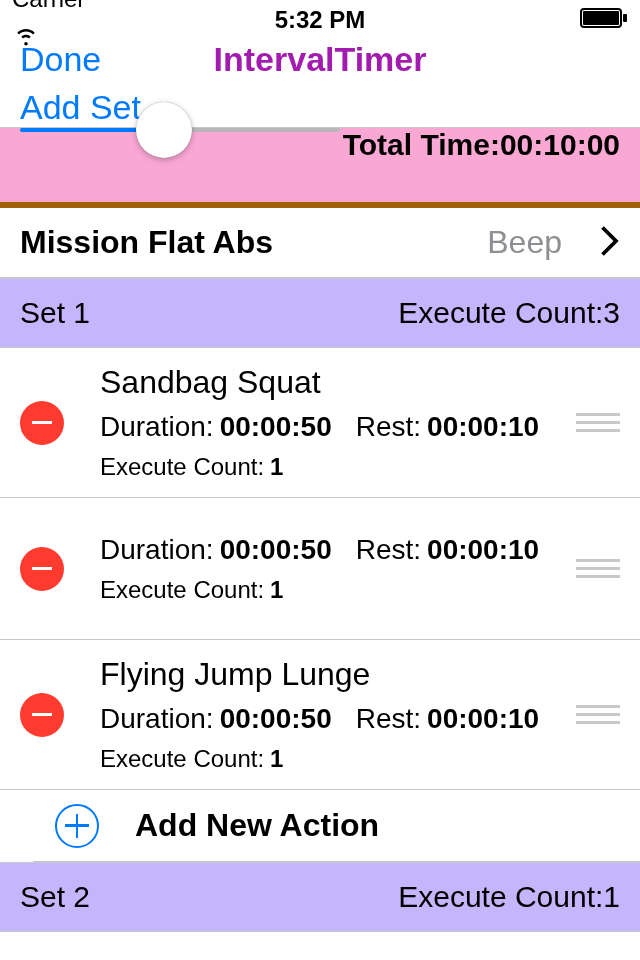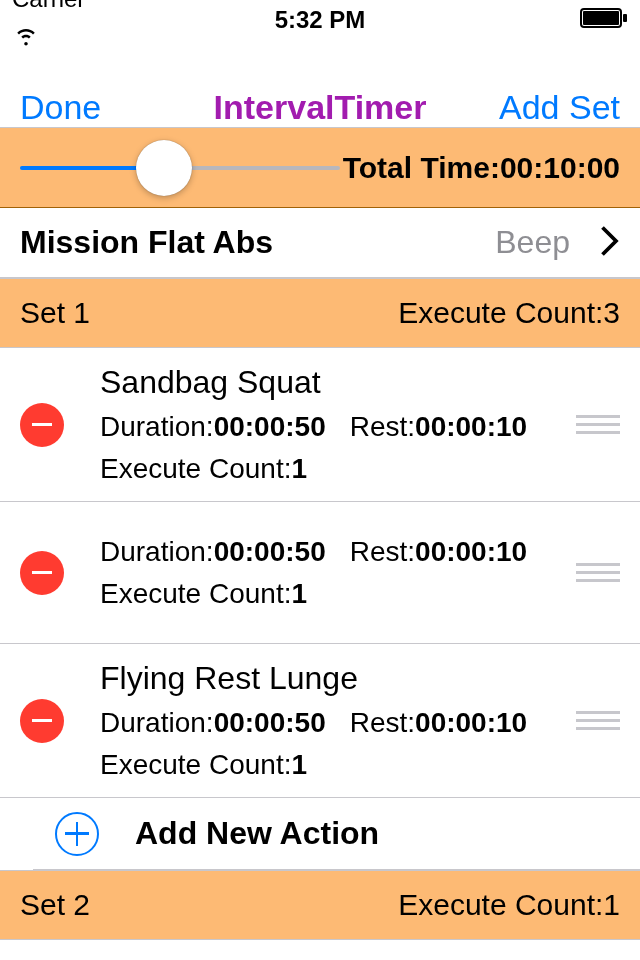--- a/index.html
+++ b/index.html
@@ -20,45 +20,45 @@
       font-size: 24px;
       font-weight: 500;
     }
     .status-left { display: flex; gap: 8px; flex-direction: column; }
     .status-center { position: absolute; left: 50%; transform: translateX(-50%); font-weight: 600; }
     .wifi-icon svg { width: 28px; height: 28px; }
     .battery-icon svg { width: 48px; height: 20px; }
     .nav-bar {
       height: 88px;
       display: flex;
-      align-items: flex-end;
+      align-items: flex-start;
       justify-content: space-between;
       padding: 0 20px;
       border-bottom: 1px solid #c8c7cc;
+      flex-direction: column;
     }
     .nav-left, .nav-right {
       color: #007aff;
       font-size: 34px;
       font-weight: 400;
     }
     .nav-title {
       position: absolute;
       left: 50%;
       transform: translateX(-50%);
       font-size: 34px;
       font-weight: 600;
       color: #a21caf;
     }
     .slider-row {
       height: 80px;
       display: flex;
-      align-items: center;
       padding: 0 20px;
-      border-bottom: 1px solid #a16207;
-      background: #fdba74;
+      border-bottom: 6px solid #a16207;
+      background: #f9a8d4;
     }
     .slider-wrap {
       flex: 0 0 320px;
       position: relative;
       height: 4px;
     }
     .slider-track-bg {
       position: absolute;
       left: 0; right: 0; top: 0;
       height: 4px;
@@ -100,26 +100,26 @@
       gap: 18px;
     }
     .mission-title {
       flex: 1;
       font-size: 32px;
       font-weight: 600;
     }
     .mission-sound {
       color: #8e8e93;
       font-size: 32px;
-      margin-right: 12px;
+      margin-right: 20px;
     }
     .chevron-right svg { width: 20px; height: 30px; }
     .set-header {
       height: 70px;
-      background: #fdba74;
+      background: #c4b5fd;
       display: flex;
       align-items: center;
       justify-content: space-between;
       padding: 0 20px;
       border-bottom: 1px solid #c8c7cc;
       border-top: 1px solid #c8c7cc;
       font-size: 30px;
     }
     .set-header-title { font-weight: 400; }
     .set-header-count { font-weight: 400; }
@@ -155,23 +155,23 @@
       margin-bottom: 10px;
     }
     .action-meta {
       display: flex;
       gap: 24px;
       font-size: 28px;
       margin-bottom: 10px;
       align-items: baseline;
     }
     .meta-label { font-weight: 400; }
-    .meta-value { font-weight: 600; }
+    .meta-value { font-weight: 600; margin-left: 6px; }
     .action-count {
-      font-size: 28px;
+      font-size: 24px;
     }
     .reorder-handle {
       margin-left: 16px;
       display: flex;
       flex-direction: column;
       gap: 5px;
     }
     .reorder-line {
       width: 44px;
       height: 3px;
@@ -303,21 +303,21 @@
       <div class="reorder-line"></div>
       <div class="reorder-line"></div>
   </div>
 </div>
 
 <div class="action-row">
   <div class="delete-btn">
       <div class="delete-btn-minus"></div>
     </div>
   <div class="action-body">
-    <div class="action-name">Flying Rest Lunge</div>
+    <div class="action-name">Flying Jump Lunge</div>
     <div class="action-meta">
       <span><span class="meta-label">Duration:</span><span class="meta-value">00:00:50</span></span>
       <span><span class="meta-label">Rest:</span><span class="meta-value">00:00:10</span></span>
     </div>
     <div class="action-count">
       <span class="meta-label">Execute Count:</span><span class="meta-value">1</span>
     </div>
   </div>
   <div class="reorder-handle">
     <div class="reorder-line"></div>

